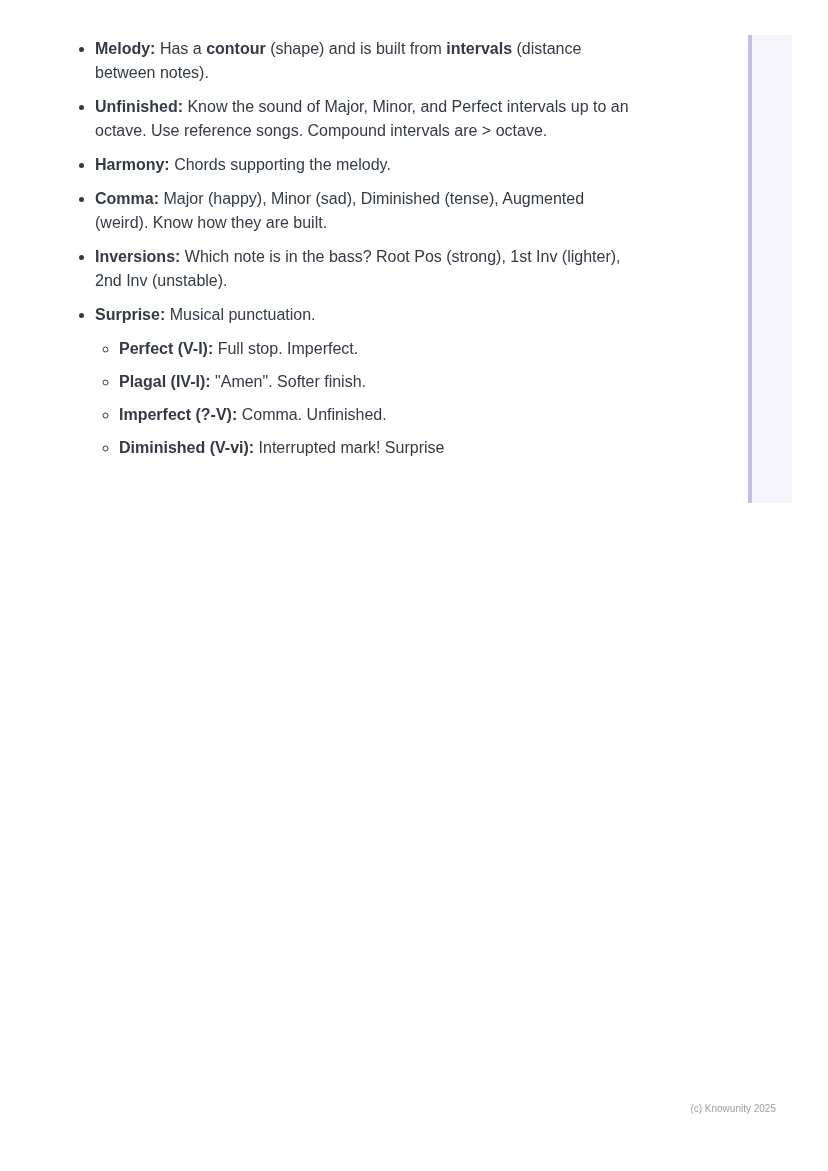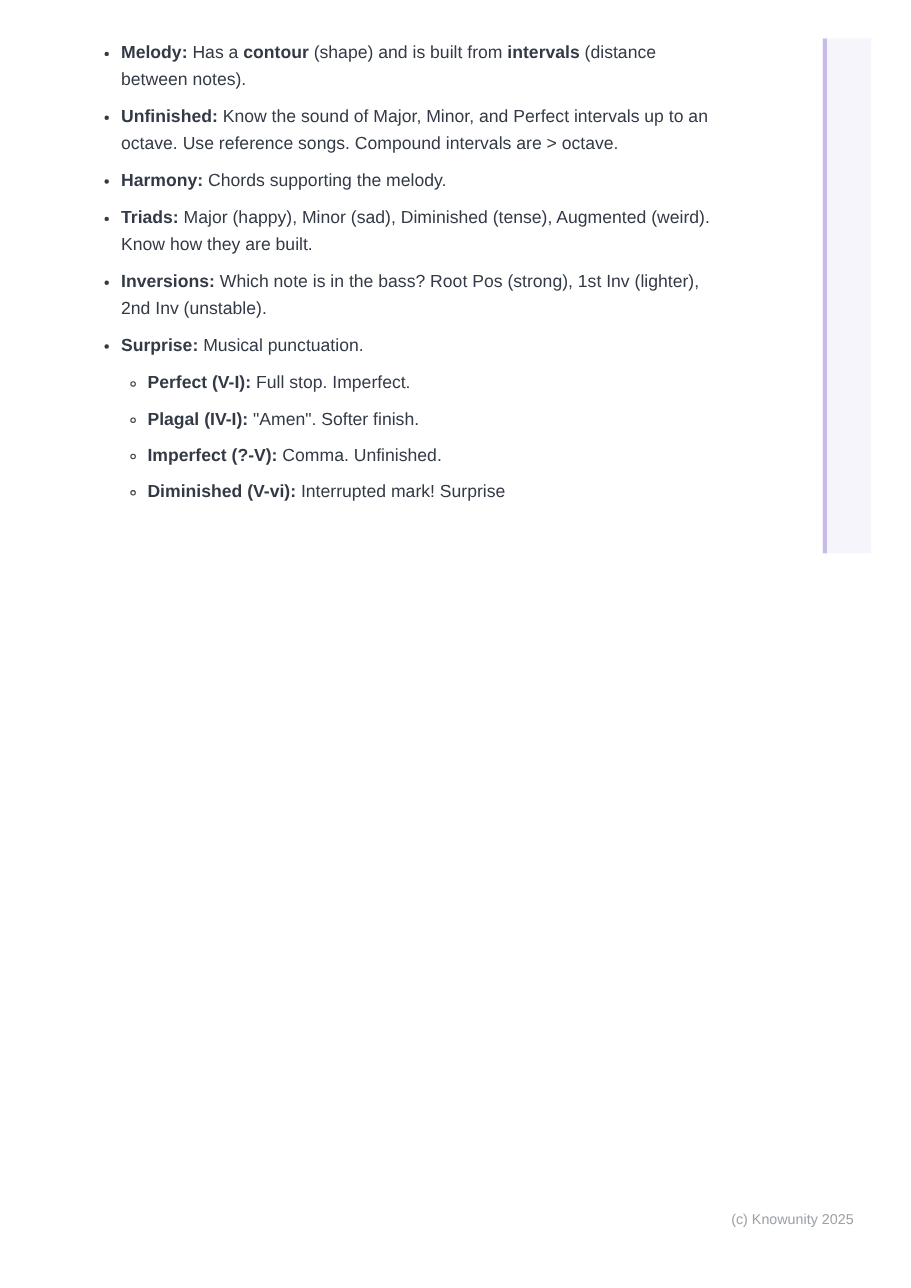--- a/index.html
+++ b/index.html
@@ -13,21 +13,21 @@
   }
   .page {
     position: relative;
     width: 828px;
     height: 1171px;
     background: #ffffff;
   }
   
   .content {
     position: absolute;
-    left: 75px;
+    left: 60px;
     top: 37px;
     width: 580px;
     color: #333a46;
     font-size: 16px;
     line-height: 24px;
   }
   ul.notes-list {
     list-style: disc;
     padding-left: 35px;
     margin: 0;
@@ -63,36 +63,36 @@
     top: 35px;
     width: 40px;
     height: 468px;
     background: #f6f5fb;
   }
   
   .footer {
     position: absolute;
     top: 1102px;
     right: 52px;
-    font-size: 13px;
+    font-size: 10px;
     line-height: 13px;
     color: #9ca1a8;
   }
 </style>
 </head>
 <body>
 
 <div class="page">
 
   <div class="content">
     <ul class="notes-list" id="notes-list">
         <li><span class="seg-bold">Melody:</span><span class="seg-regular"> Has a </span><span class="seg-bold">contour</span><span class="seg-regular"> (shape) and is built from </span><span class="seg-bold">intervals</span><span class="seg-regular"> (distance between notes).</span></li>
         <li><span class="seg-bold">Unfinished:</span><span class="seg-regular"> Know the sound of Major, Minor, and Perfect intervals up to an octave. Use reference songs. Compound intervals are &gt; octave.</span></li>
         <li><span class="seg-bold">Harmony:</span><span class="seg-regular"> Chords supporting the melody.</span></li>
-        <li><span class="seg-bold">Triads:</span><span class="seg-regular"> Major (happy), Minor (sad), Diminished (tense), Augmented (weird). Know how they are built.</span></li>
+        <li><span class="seg-bold">Comma:</span><span class="seg-regular"> Major (happy), Minor (sad), Diminished (tense), Augmented (weird). Know how they are built.</span></li>
         <li><span class="seg-bold">Inversions:</span><span class="seg-regular"> Which note is in the bass? Root Pos (strong), 1st Inv (lighter), 2nd Inv (unstable).</span></li>
         <li><span class="seg-bold">Surprise:</span><span class="seg-regular"> Musical punctuation.</span><ul class="sub-list">
             <li><span class="seg-bold">Perfect (V-I):</span><span class="seg-regular"> Full stop. Imperfect.</span></li>
             <li><span class="seg-bold">Plagal (IV-I):</span><span class="seg-regular"> "Amen". Softer finish.</span></li>
             <li><span class="seg-bold">Imperfect (?-V):</span><span class="seg-regular"> Comma. Unfinished.</span></li>
             <li><span class="seg-bold">Diminished (V-vi):</span><span class="seg-regular"> Interrupted mark! Surprise</span></li>
           </ul></li>
       </ul>
   </div>
 

